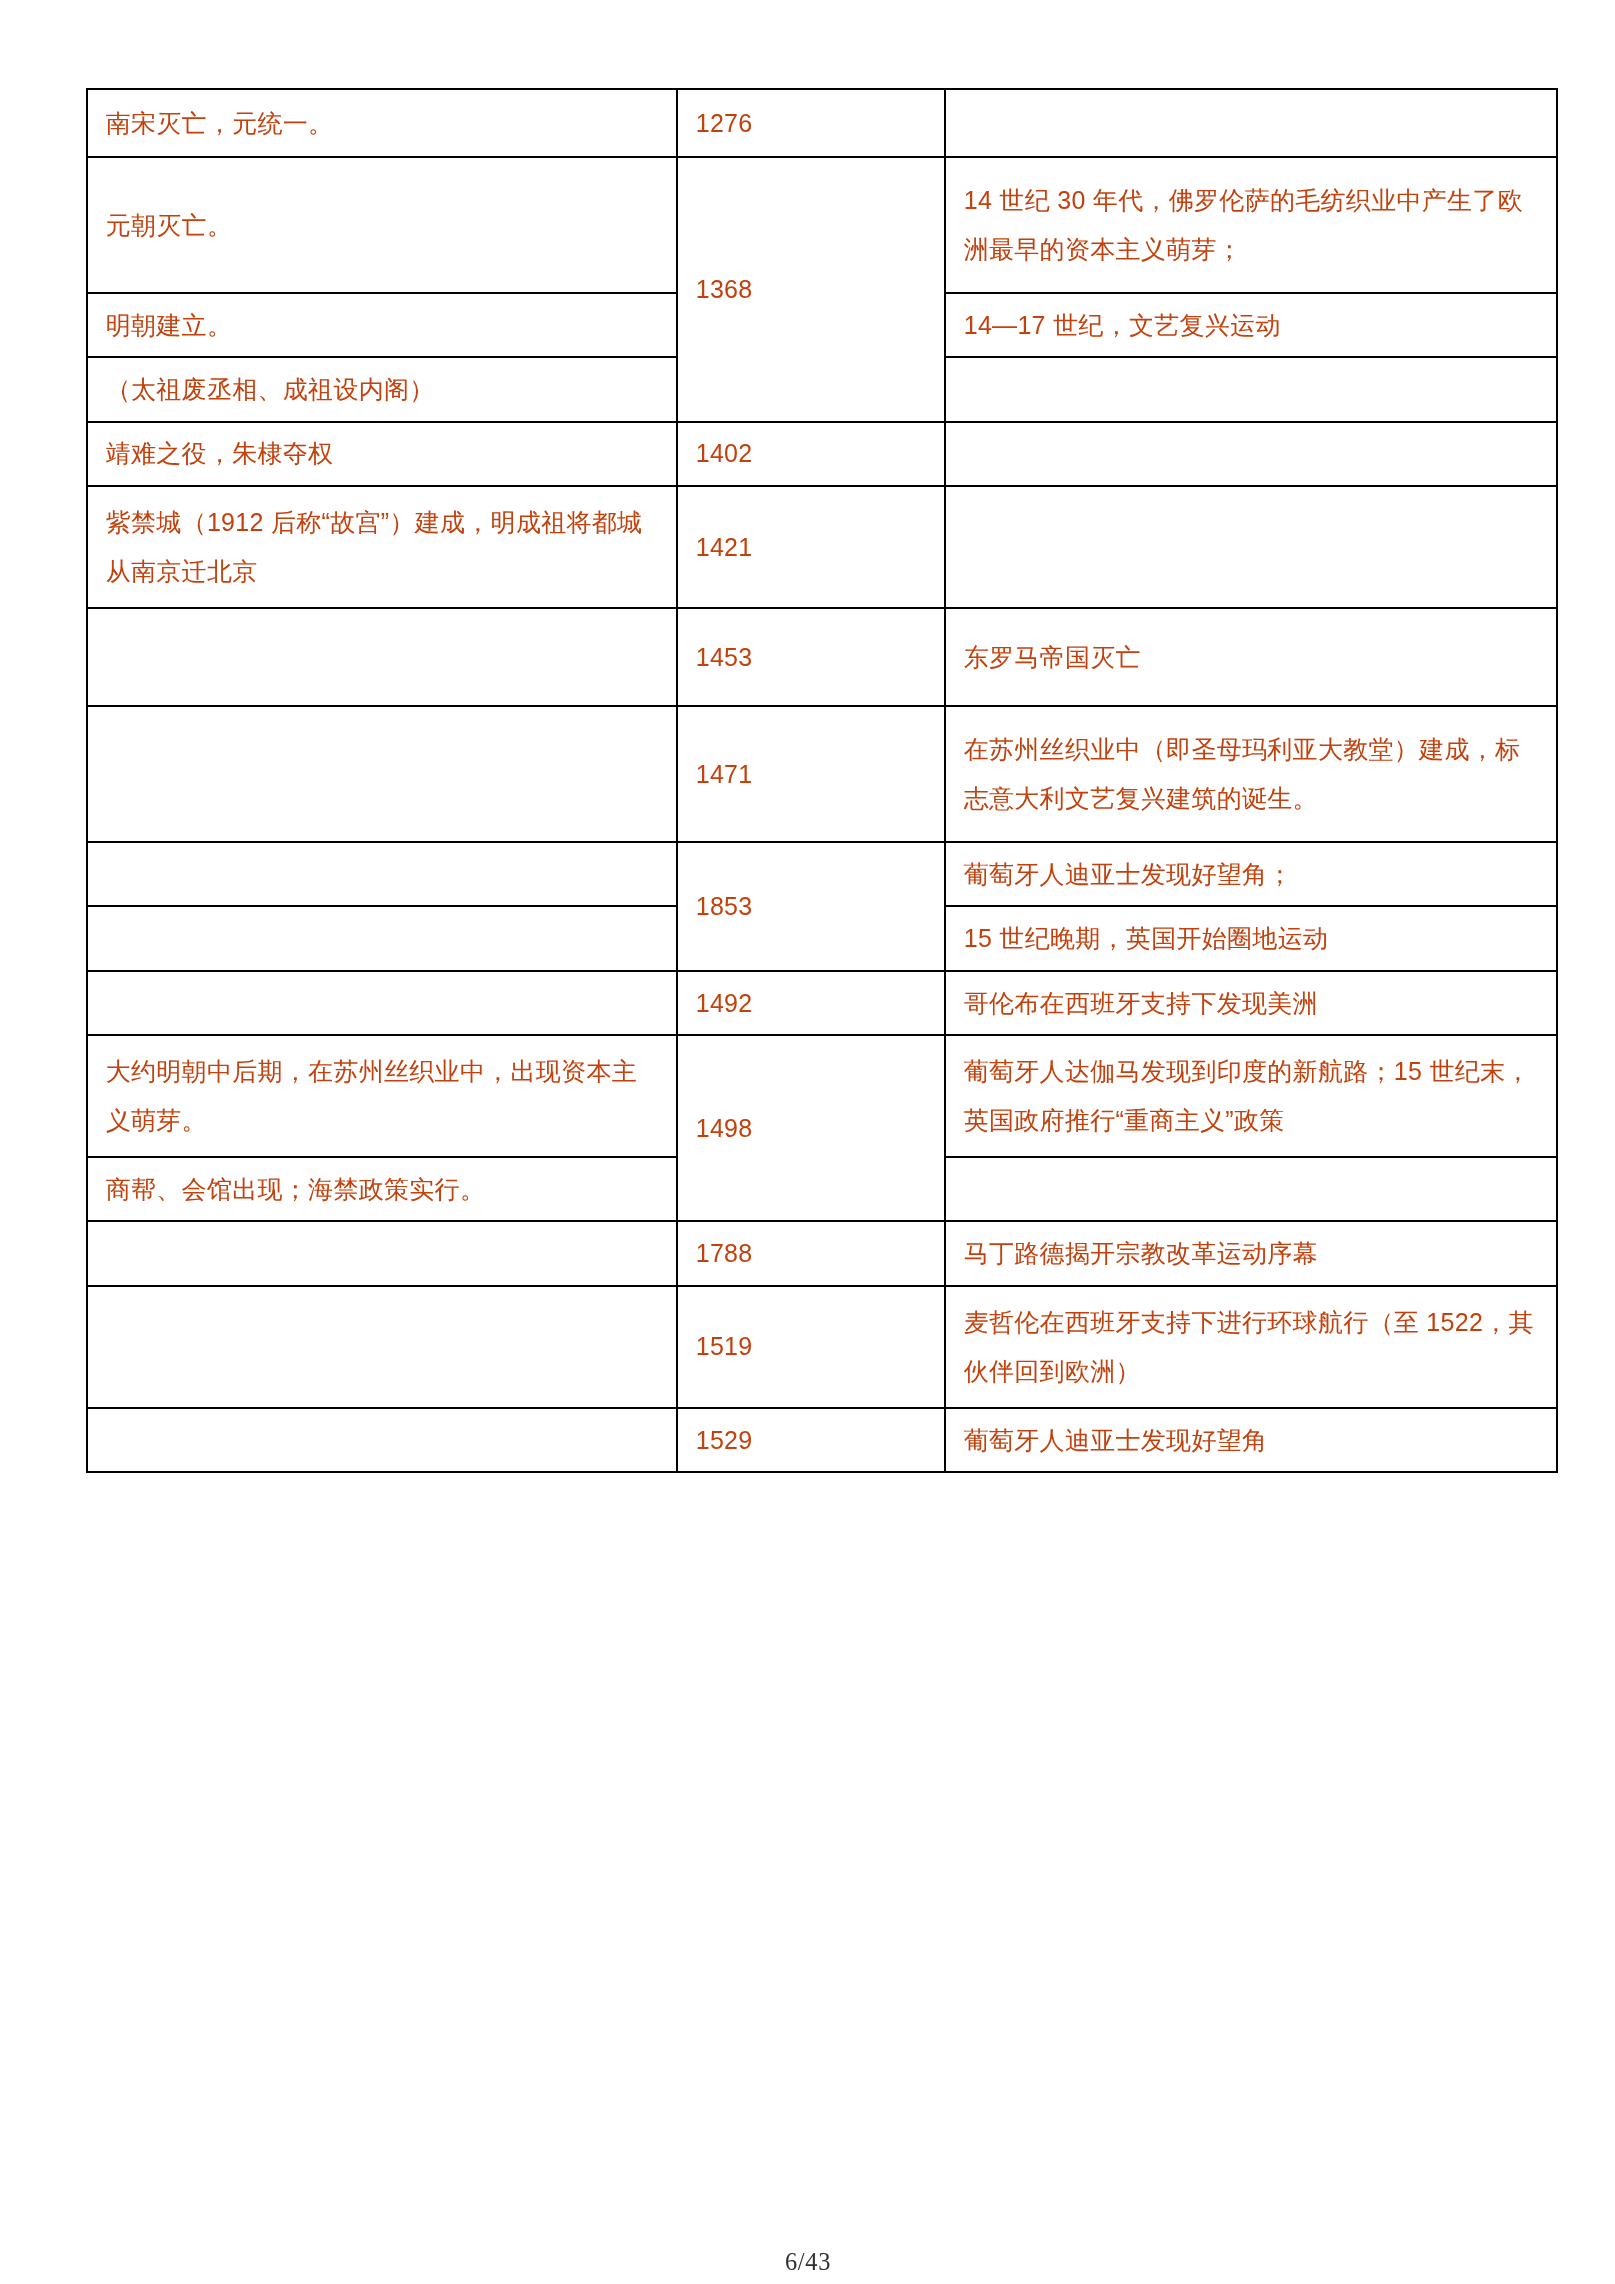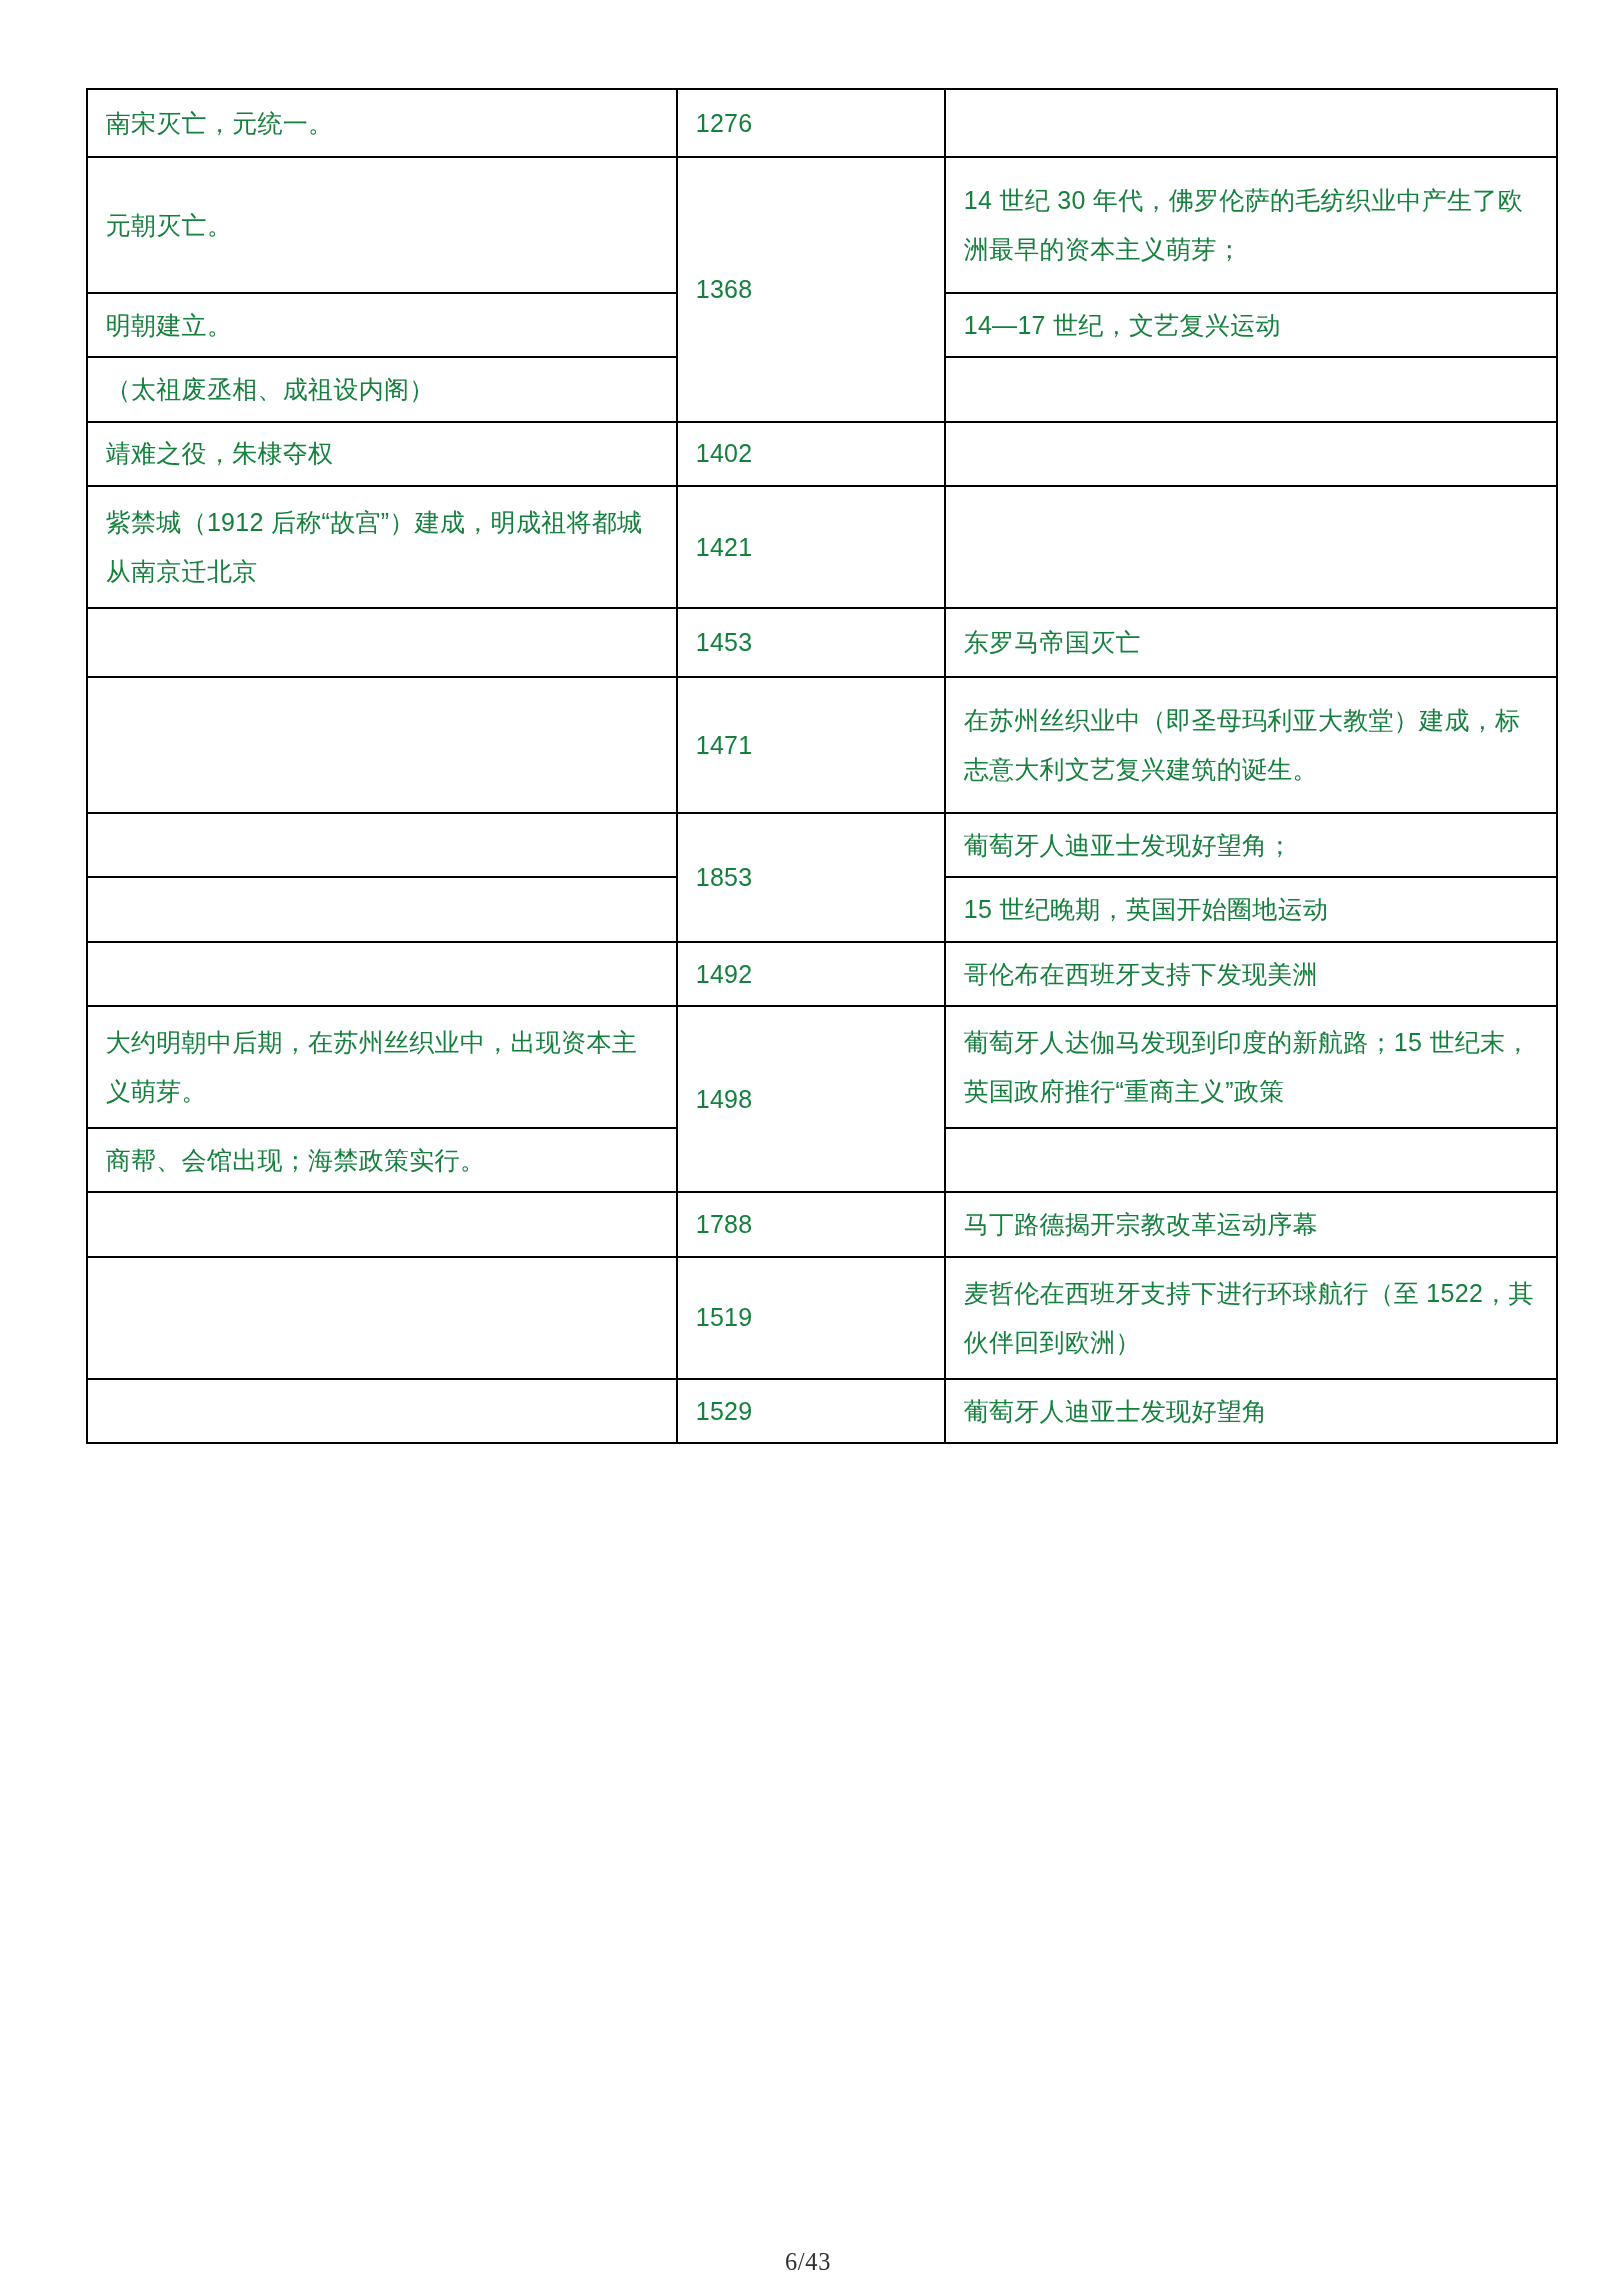--- a/index.html
+++ b/index.html
@@ -43,36 +43,36 @@
   table.chrono col.c-event-wd { width: 612px; }
 
   table.chrono td {
     border: 2px solid #000000;
     vertical-align: middle;
     padding: 6.8px 16.3px 6.8px 17.7px;
     font-size: 25px;
     line-height: 1.95;
     letter-spacing: 0.3px;
     font-weight: 500;
-    color: #15803d;
+    color: #c2410c;
     box-sizing: border-box;
   }
 
   td.year {
     padding-left: 20.4px;
     font-size: 26px;
     letter-spacing: 0.7px;
   }
 
   td.empty { padding: 0; }
 
   
   .h-a { height: 68px; }
   .h-b { height: 57px; }
-  .h-c { height: 69px; margin-left: 48px; }
+  .h-c { height: 98px; margin-left: 48px; }
   .h-d { height: 122px; }
   .h-e { height: 136px; }
 
   .cell-text { display: block; }
 
   .footer {
     position: absolute;
     left: 0;
     top: 2200px;
     width: 1616px;

